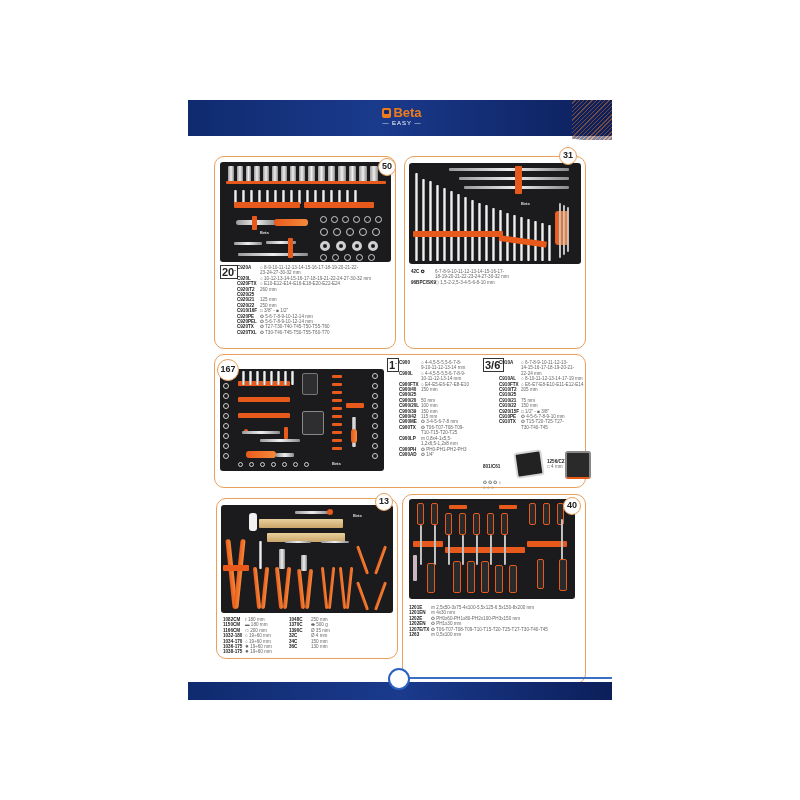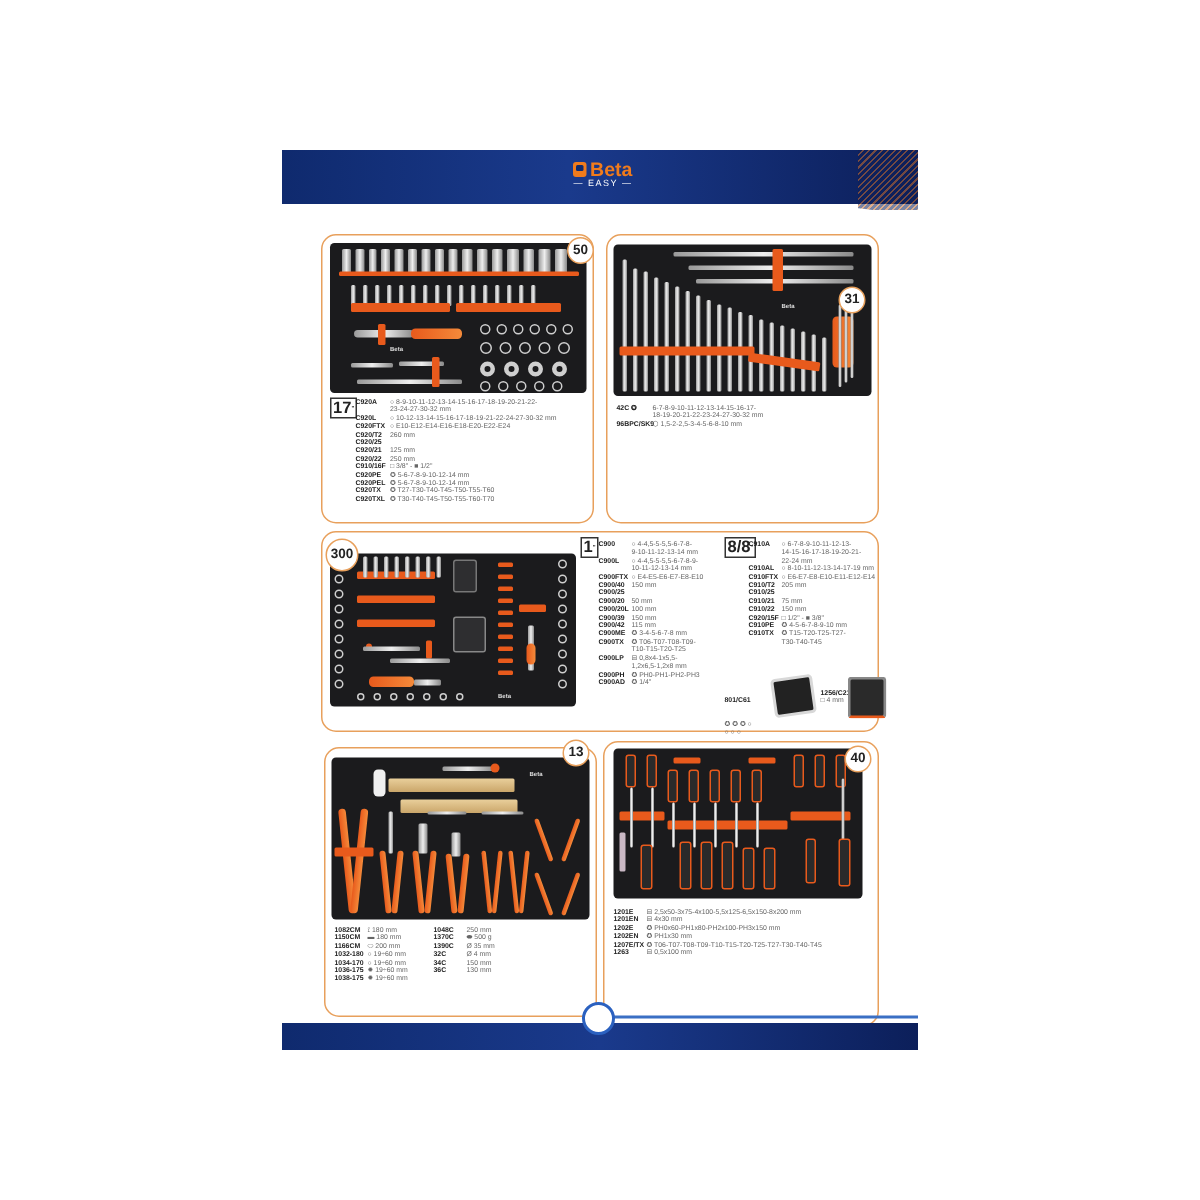--- a/index.html
+++ b/index.html
@@ -134,21 +134,21 @@
         <div class="ring" style="left:148px;top:79px;width:10px;height:10px;border-width:3px;"></div>
       <div class="ring" style="left:100px;top:92px;width:7px;height:7px;"></div>
         <div class="ring" style="left:112px;top:92px;width:7px;height:7px;"></div>
       <div class="ring" style="left:124px;top:92px;width:7px;height:7px;"></div>
         <div class="ring" style="left:136px;top:92px;width:7px;height:7px;"></div>
       <div class="ring" style="left:148px;top:92px;width:7px;height:7px;"></div>
     </div>
     <div class="badge" style="left:163px;top:1px;">50</div>
 
     <div class="count-box" style="left:5px;top:108px;">
-      <span>17</span><sup>"</sup>
+      <span>20</span><sup>"</sup>
     </div>
     <div class="spec" style="left:22px;top:108px;">
       <div class="spec-row">
           <span class="spec-code" style="width:23px">C920A</span>
           <span class="spec-val">○ 8-9-10-11-12-13-14-15-16-17-18-19-20-21-22-</span>
         </div>
       <div class="spec-row">
           <span class="spec-code" style="width:23px"></span>
           <span class="spec-val">23-24-27-30-32 mm</span>
         </div>
@@ -228,21 +228,21 @@
       <div class="chrome" style="left:132px;top:60px;width:3px;height:38px;"></div>
       <div class="chrome" style="left:139px;top:62px;width:3px;height:36px;"></div>
       <div class="orange-bar" style="left:4px;top:68px;width:90px;height:6px;"></div>
       <div class="orange-bar" style="left:90px;top:72px;width:48px;height:6px;transform:rotate(8deg);transform-origin:left;"></div>
 
       <div class="handle" style="left:146px;top:48px;width:14px;height:34px;"></div>
       <div class="chrome" style="left:150px;top:40px;width:2px;height:55px;"></div>
       <div class="chrome" style="left:154px;top:42px;width:2px;height:50px;"></div>
       <div class="chrome" style="left:158px;top:44px;width:2px;height:45px;"></div>
     </div>
-    <div class="badge" style="left:154px;top:-10px;margin-top:44px;">31</div>
+    <div class="badge" style="left:154px;top:-10px;">31</div>
     <div class="spec" style="left:6px;top:112px;">
       <div class="spec-row">
           <span class="spec-code" style="width:24px">42C ✪</span>
           <span class="spec-val">6-7-8-9-10-11-12-13-14-15-16-17-</span>
         </div>
       <div class="spec-row">
           <span class="spec-code" style="width:24px"></span>
           <span class="spec-val">18-19-20-21-22-23-24-27-30-32 mm</span>
         </div>
       <div class="spec-row">
@@ -314,21 +314,21 @@
           <div class="ring" style="position:relative;width:6px;height:6px;"></div>
         <div class="ring" style="position:relative;width:6px;height:6px;"></div>
           <div class="ring" style="position:relative;width:6px;height:6px;"></div>
         <div class="ring" style="position:relative;width:6px;height:6px;"></div>
           <div class="ring" style="position:relative;width:6px;height:6px;"></div>
         <div class="ring" style="position:relative;width:6px;height:6px;"></div>
           <div class="ring" style="position:relative;width:6px;height:6px;"></div>
         <div class="ring" style="position:relative;width:6px;height:6px;"></div>
       </div>
     </div>
-    <div class="badge" style="left:2px;top:4px;width:22px;height:22px;line-height:19px;">300</div>
+    <div class="badge" style="left:2px;top:4px;width:22px;height:22px;line-height:19px;">167</div>
 
     <div class="count-box" style="left:172px;top:3px;">
       <span>1</span><sup>"</sup>
     </div>
     <div class="spec" style="left:184px;top:5px;">
       <div class="spec-row">
           <span class="spec-code" style="width:22px">C900</span>
           <span class="spec-val">○ 4-4,5-5-5,5-6-7-8-</span>
         </div>
       <div class="spec-row">
@@ -395,21 +395,21 @@
           <span class="spec-code" style="width:22px">C900PH</span>
           <span class="spec-val">✪ PH0-PH1-PH2-PH3</span>
         </div>
       <div class="spec-row">
           <span class="spec-code" style="width:22px">C900AD</span>
           <span class="spec-val">✪ 1/4"</span>
         </div>
     </div>
 
     <div class="count-box" style="left:268px;top:3px;">
-      <span>8/8</span><sup>"</sup>
+      <span>3/6</span><sup>"</sup>
     </div>
     <div class="spec" style="left:284px;top:5px;">
       <div class="spec-row">
           <span class="spec-code" style="width:22px">C910A</span>
           <span class="spec-val">○ 6-7-8-9-10-11-12-13-</span>
         </div>
       <div class="spec-row">
           <span class="spec-code" style="width:22px"></span>
           <span class="spec-val">14-15-16-17-18-19-20-21-</span>
         </div>
@@ -465,21 +465,21 @@
 ○ ○ ○</div>
     </div>
     <div style="position:absolute;left:300px;top:96px;width:28px;height:26px;background:#222;border:2px solid #d8d8d8;border-radius:3px;transform:rotate(-8deg);"></div>
     <div class="spec" style="left:332px;top:104px;">
       <div class="spec-code">1256/C21-1</div>
       <div class="spec-val">□ 4 mm</div>
     </div>
     <div style="position:absolute;left:350px;top:96px;width:26px;height:28px;background:#2a2a2a;border:2px solid #888;border-bottom-color:#e85a1c;border-radius:3px;"></div>
   </div>
 
-  <div class="panel" style="left:28px;top:398px;width:182px;height:180px;">
+  <div class="panel" style="left:28px;top:398px;width:182px;height:161px;">
     <div class="tray" style="left:4px;top:6px;width:172px;height:108px;">
       <div style="position:absolute;left:28px;top:8px;width:8px;height:18px;background:#f0f0f0;border-radius:3px;"></div>
       <div class="wood" style="left:38px;top:14px;width:84px;height:9px;"></div>
       <div class="wood" style="left:46px;top:28px;width:78px;height:9px;"></div>
       <div class="chrome" style="left:74px;top:6px;width:34px;height:3px;"></div>
       <div class="orange-bar" style="left:106px;top:4px;width:6px;height:6px;border-radius:50%;"></div>
       <div class="beta-mini" style="left:132px;top:8px;">Beta</div>
 
       <div class="handle" style="left:8px;top:34px;width:5px;height:70px;transform:rotate(-6deg);"></div>
       <div class="handle" style="left:16px;top:34px;width:5px;height:70px;transform:rotate(6deg);"></div>

